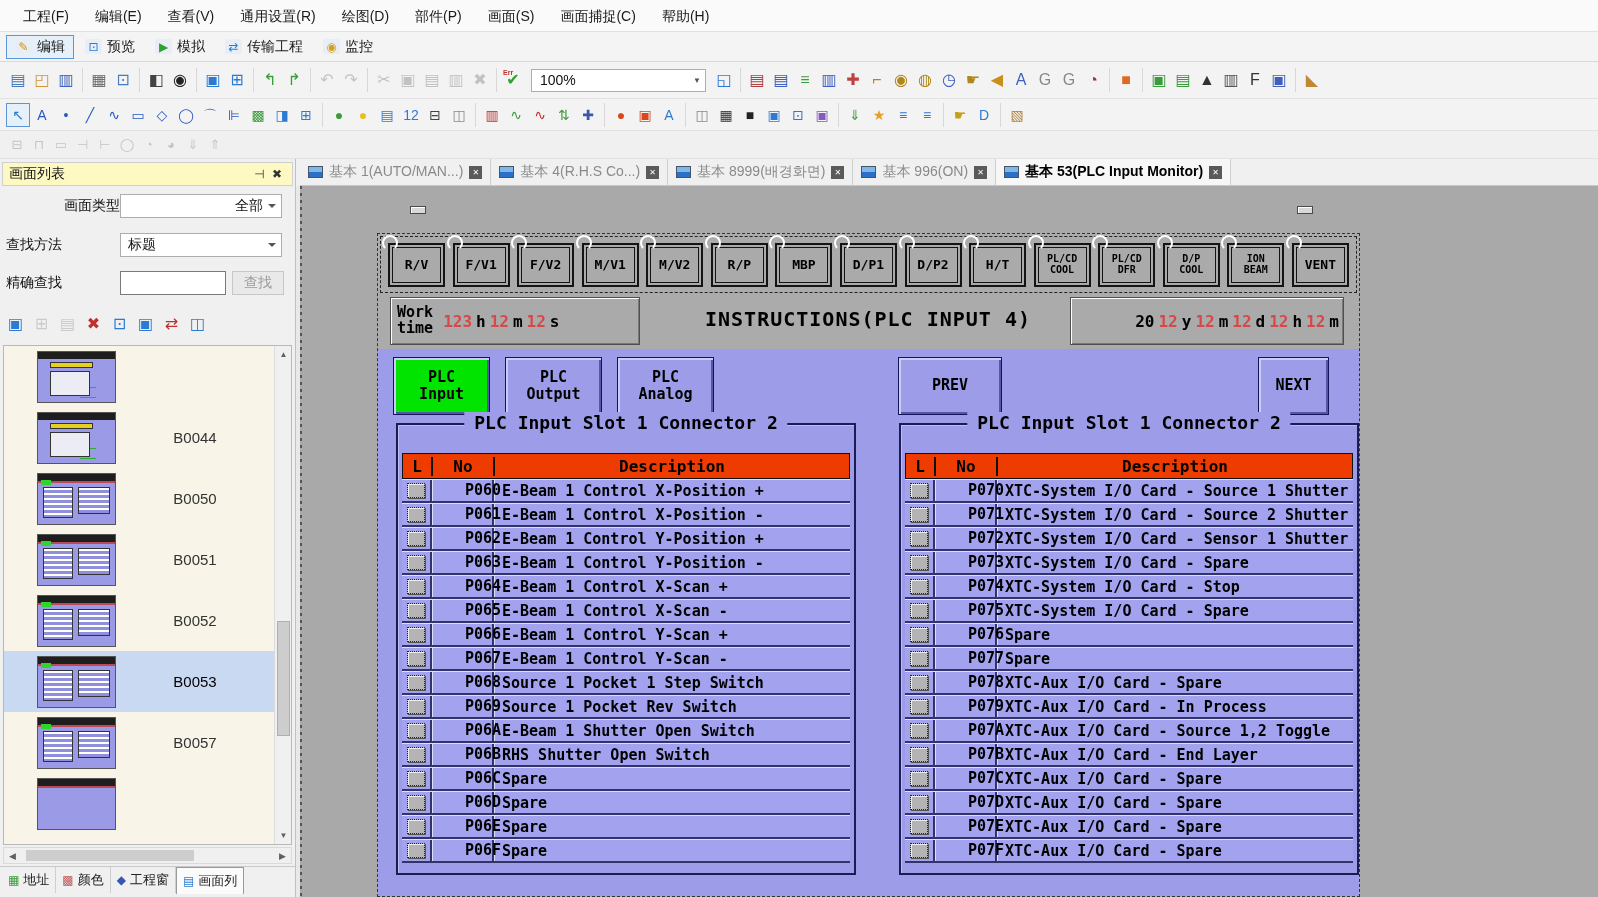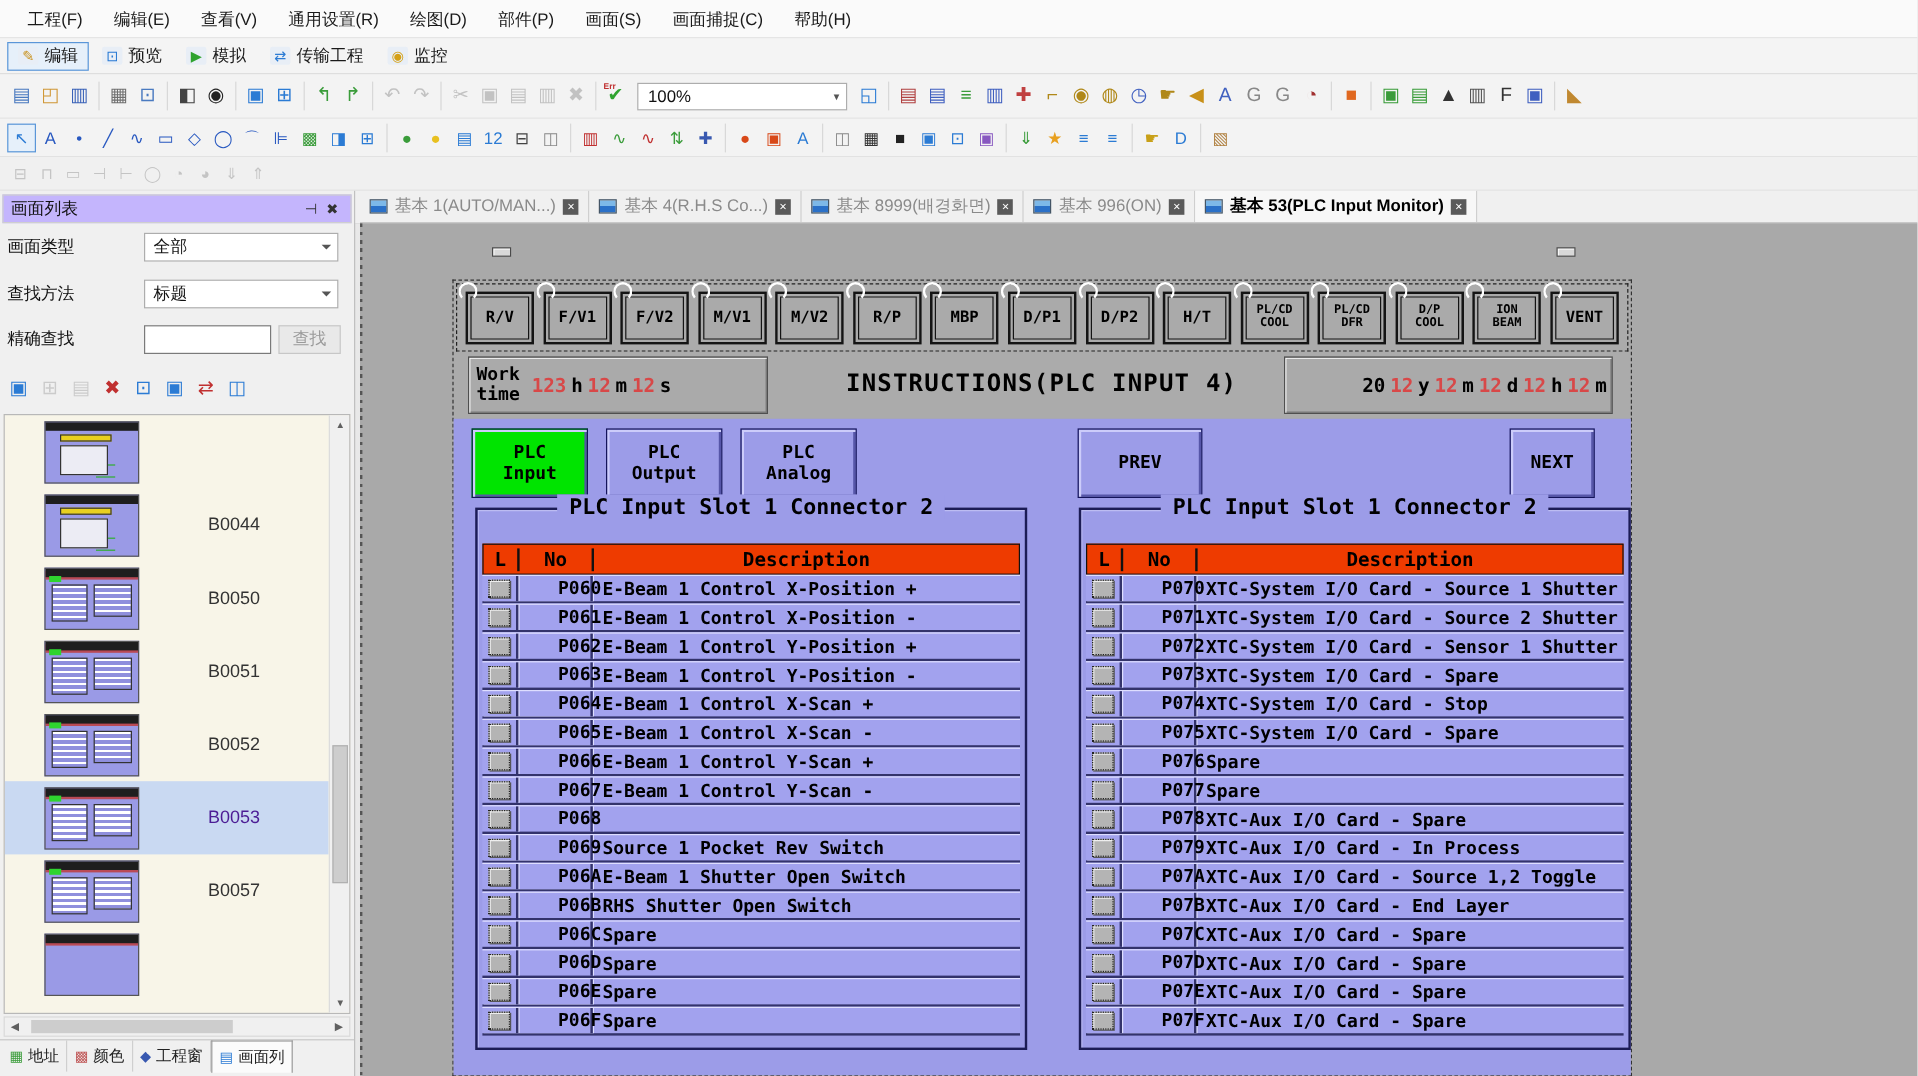--- a/index.html
+++ b/index.html
@@ -48,21 +48,21 @@
     color:#8a8a8a; border-right:1px solid #cfcfcf; }
   .doc-tab.active { color:#000; font-weight:bold; background:#f7f7f7; }
   .tab-screen-ic { width:15px; height:12px; background:linear-gradient(#7db8e8 0 45%,#2a70c8 45% 100%);
     border:1px solid #456; flex:none; }
   .tab-close { width:13px; height:13px; background:#5a5a5a; color:#fff; font-size:8px;
     display:flex; align-items:center; justify-content:center; flex:none; }
 
   
   .sidebar { position:absolute; left:0; top:159px; width:296px; bottom:0; background:#f0f0f0;
     border-right:1px solid #c0c0c0; overflow:hidden; font-size:13px; }
-  .sb-header { position:absolute; left:2px; right:2px; top:3px; height:24px; background:#c4b5fd;
+  .sb-header { position:absolute; left:2px; right:2px; top:3px; height:24px; background:#fef9c3;
     border:1px solid #cfcfcf; display:flex; align-items:center; padding:0 6px; }
   .sb-title { flex:1; font-size:14px; color:#111; }
   .sb-pin,.sb-close { width:18px; height:18px; display:flex; align-items:center;
     justify-content:center; color:#333; font-size:12px; }
   .sb-pin span { display:inline-block; transform:rotate(90deg); }
   .sb-row { position:absolute; left:0; right:0; height:24px; display:flex; align-items:center; }
   .sb-row .lbl { width:120px; padding-left:6px; font-size:14px; color:#111; }
   .sb-select { width:162px; height:24px; background:#fff; border:1px solid #adadad;
     display:flex; align-items:center; }
   .sb-select .val { flex:1; padding-left:7px; font-size:14px; color:#111; }
@@ -88,21 +88,21 @@
     background:#e8d020; border:1px solid #333; }
   .item.menu .t-b { position:absolute; left:16%; top:38%; width:52%; height:50%;
     background:#ececf4; border:1px solid #333; box-shadow:18px 4px 0 -12px #2fae2f,18px 14px 0 -12px #2fae2f; }
   .item.table .t-a { position:absolute; left:6%; top:26%; width:40%; height:62%;
     background:repeating-linear-gradient(#ffffff 0 2px,#8f8fdd 2px 5px); border:1px solid #333; }
   .item.table .t-b { position:absolute; left:52%; top:26%; width:42%; height:54%;
     background:repeating-linear-gradient(#ffffff 0 2px,#8f8fdd 2px 5px); border:1px solid #333; }
   .item.table .t-green { position:absolute; left:4%; top:13%; width:13%; height:10%; background:#2fd42f; }
   .item .ilabel { flex:1; text-align:center; font-size:15px; color:#333; }
   .item.selected { background:#c9d9f2; }
-  .item.selected .ilabel { color:#4c1d95; }
+  .item.selected .ilabel { color:#000000; }
 
   .vscroll { position:absolute; right:0; top:0; width:17px; bottom:0; background:#f0f0f0;
     border-left:1px solid #dcdcdc; }
   .vscroll .sarr { position:absolute; left:0; width:17px; height:17px; display:flex;
     align-items:center; justify-content:center; font-size:8px; color:#606060; }
   .vscroll .up { top:0; } .vscroll .dn { bottom:0; }
   .vscroll .thumbbar { position:absolute; left:2px; width:13px; top:275px; height:115px;
     background:#cdcdcd; border:1px solid #b0b0b0; }
   .hscroll { position:absolute; left:3px; right:3px; top:688px; height:17px; background:#f0f0f0;
     border:1px solid #dadada; }
@@ -765,21 +765,21 @@
 
   <div class="sidebar">
     <div class="sb-header">
       <span class="sb-title">画面列表</span>
       <span class="sb-pin">
           <span>⊤</span>
         </span>
       <span class="sb-close">✖</span>
     </div>
 
-    <div class="sb-row" style="top:35px;">
+    <div class="sb-row" style="top:35px;text-align:right;">
       <span class="lbl">画面类型</span>
       <div class="sb-select">
         <span class="val">全部</span>
         <span class="arr">
             <i></i>
           </span>
       </div>
     </div>
     <div class="sb-row" style="top:74px;">
       <span class="lbl">查找方法</span>
@@ -1092,20 +1092,21 @@
                   </span>
                     <span class="c-no">P067</span>
                     <span class="c-desc">E-Beam 1 Control Y-Scan -</span>
                   </div>
 
                   <div class="prow">
                     <span class="c-l">
                     <span class="lamp"></span>
                   </span>
                     <span class="c-no">P068</span>
+                    <span class="c-desc">Source 1 Pocket 1 Step Switch</span>
                   </div>
 
                   <div class="prow">
                     <span class="c-l">
                     <span class="lamp"></span>
                   </span>
                     <span class="c-no">P069</span>
                     <span class="c-desc">Source 1 Pocket Rev Switch</span>
                   </div>
 

